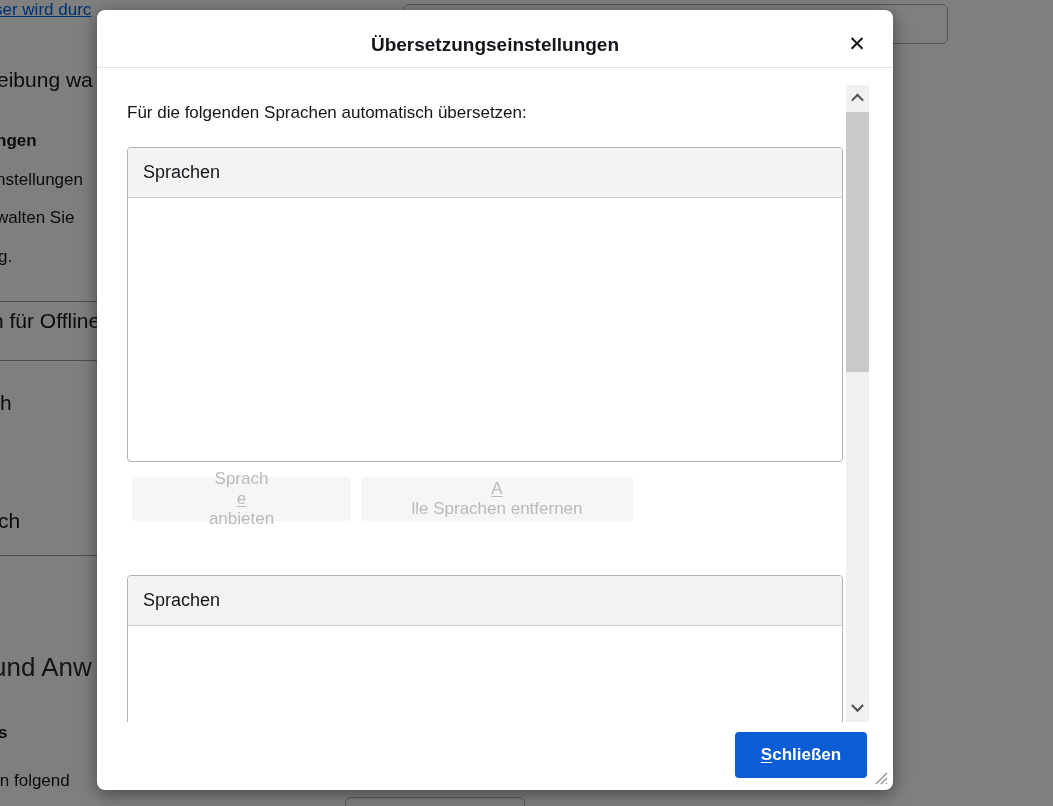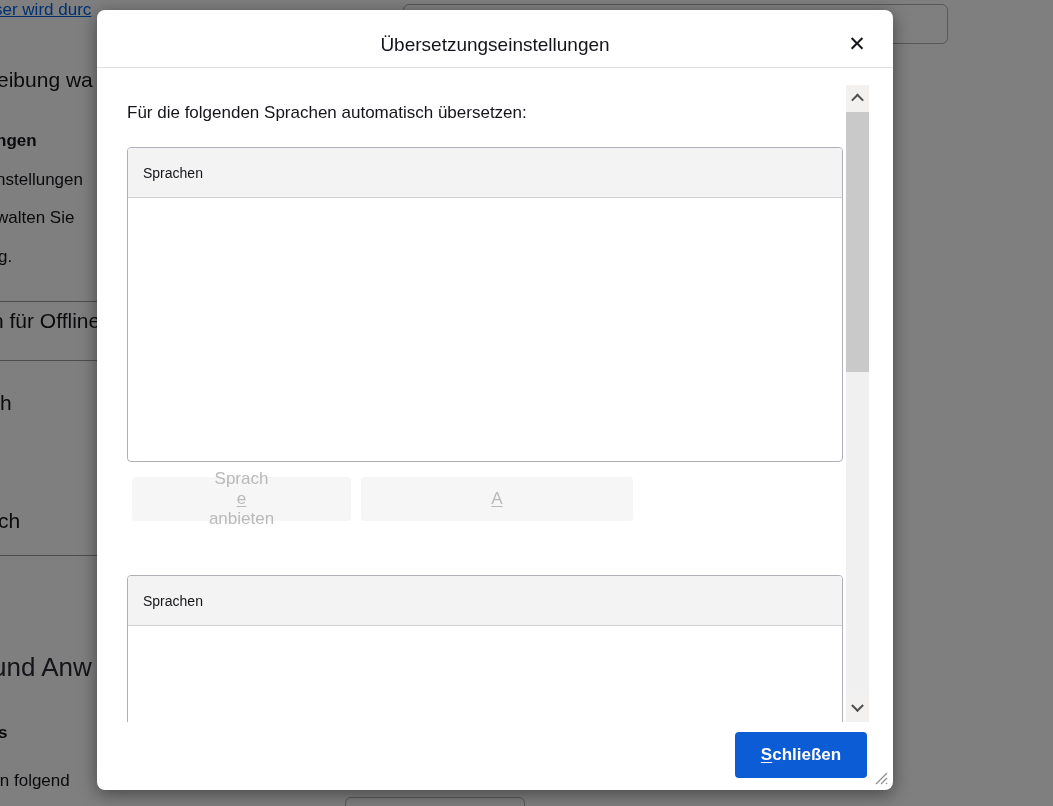--- a/index.html
+++ b/index.html
@@ -17,34 +17,34 @@
   .bg-divider { position:absolute; height:1px; background:#9a9a9a; }
   .bg-box { position:absolute; border:1px solid #b0b0b8; border-radius:6px; background:transparent; }
 
   .overlay { position:absolute; inset:0; background:rgba(0,0,0,0.5); z-index:1; }
 
   
   .dialog { position:absolute; left:97px; top:10px; width:796px; height:780px;
             background:#ffffff; border-radius:8px; z-index:2;
             box-shadow:0 4px 18px rgba(0,0,0,0.45); }
   .dlg-title { position:absolute; top:24px; left:0; right:0; text-align:center;
-               font-size:19px; font-weight:400; color:#15141a; }
+               font-size:19px; font-weight:700; color:#15141a; }
   .dlg-close { position:absolute; top:16px; right:18px; width:36px; height:36px;
                display:flex; align-items:center; justify-content:center;
                font-size:21px; color:#15141a; cursor:pointer; border-radius:4px; }
   .dlg-header-divider { position:absolute; top:57px; left:0; right:0; height:1px; background:#e2e2e4; }
 
   
   .viewport { position:absolute; left:0; top:75px; width:758px; height:637px; overflow:hidden; }
   .section-label { position:absolute; left:30px; font-size:17px; color:#15141a; white-space:nowrap; }
   .listbox { position:absolute; left:30px; width:716px; background:#fff;
              border:1px solid #b0b0b8; border-radius:4px; overflow:hidden; }
   .listbox-header { height:50px; background:#f3f3f3; border-bottom:1px solid #d0d0d2;
                     display:flex; align-items:center; padding-left:15px;
-                    font-size:14px; color:#15141a; }
+                    font-size:18px; color:#15141a; }
   .btn-disabled { position:absolute; height:44px; background:#f6f6f6; border:none; border-radius:4px;
                   font-family:inherit; font-size:17px; color:#b9b9b9;
                   display:flex; align-items:center; justify-content:center;flex-direction:column; }
   .key { text-decoration:underline; text-underline-offset:2px; }
 
   
   .scrollbar { position:absolute; left:749px; top:75px; width:23px; height:637px; background:#f0f0f0; }
   .sb-btn { position:absolute; left:0; width:23px; height:27px; background:#f2f1f0;
             display:flex; align-items:center; justify-content:center; cursor:pointer; }
   .sb-up { top:0; }
@@ -103,20 +103,21 @@
       </div>
 
       <button class="btn-disabled" style="left:35px; top:392px; width:219px;">
         <span>Sprach</span>
           <span class="key">e</span>
           <span> anbieten</span>
       </button>
       <button class="btn-disabled" style="left:264px; top:392px; width:272px;">
         <span></span>
           <span class="key">A</span>
+          <span>lle Sprachen entfernen</span>
       </button>
 
 
       <div class="listbox" style="top:490px; height:230px;">
         <div class="listbox-header">Sprachen</div>
       </div>
 
     </div>
 
     <div class="scrollbar">

